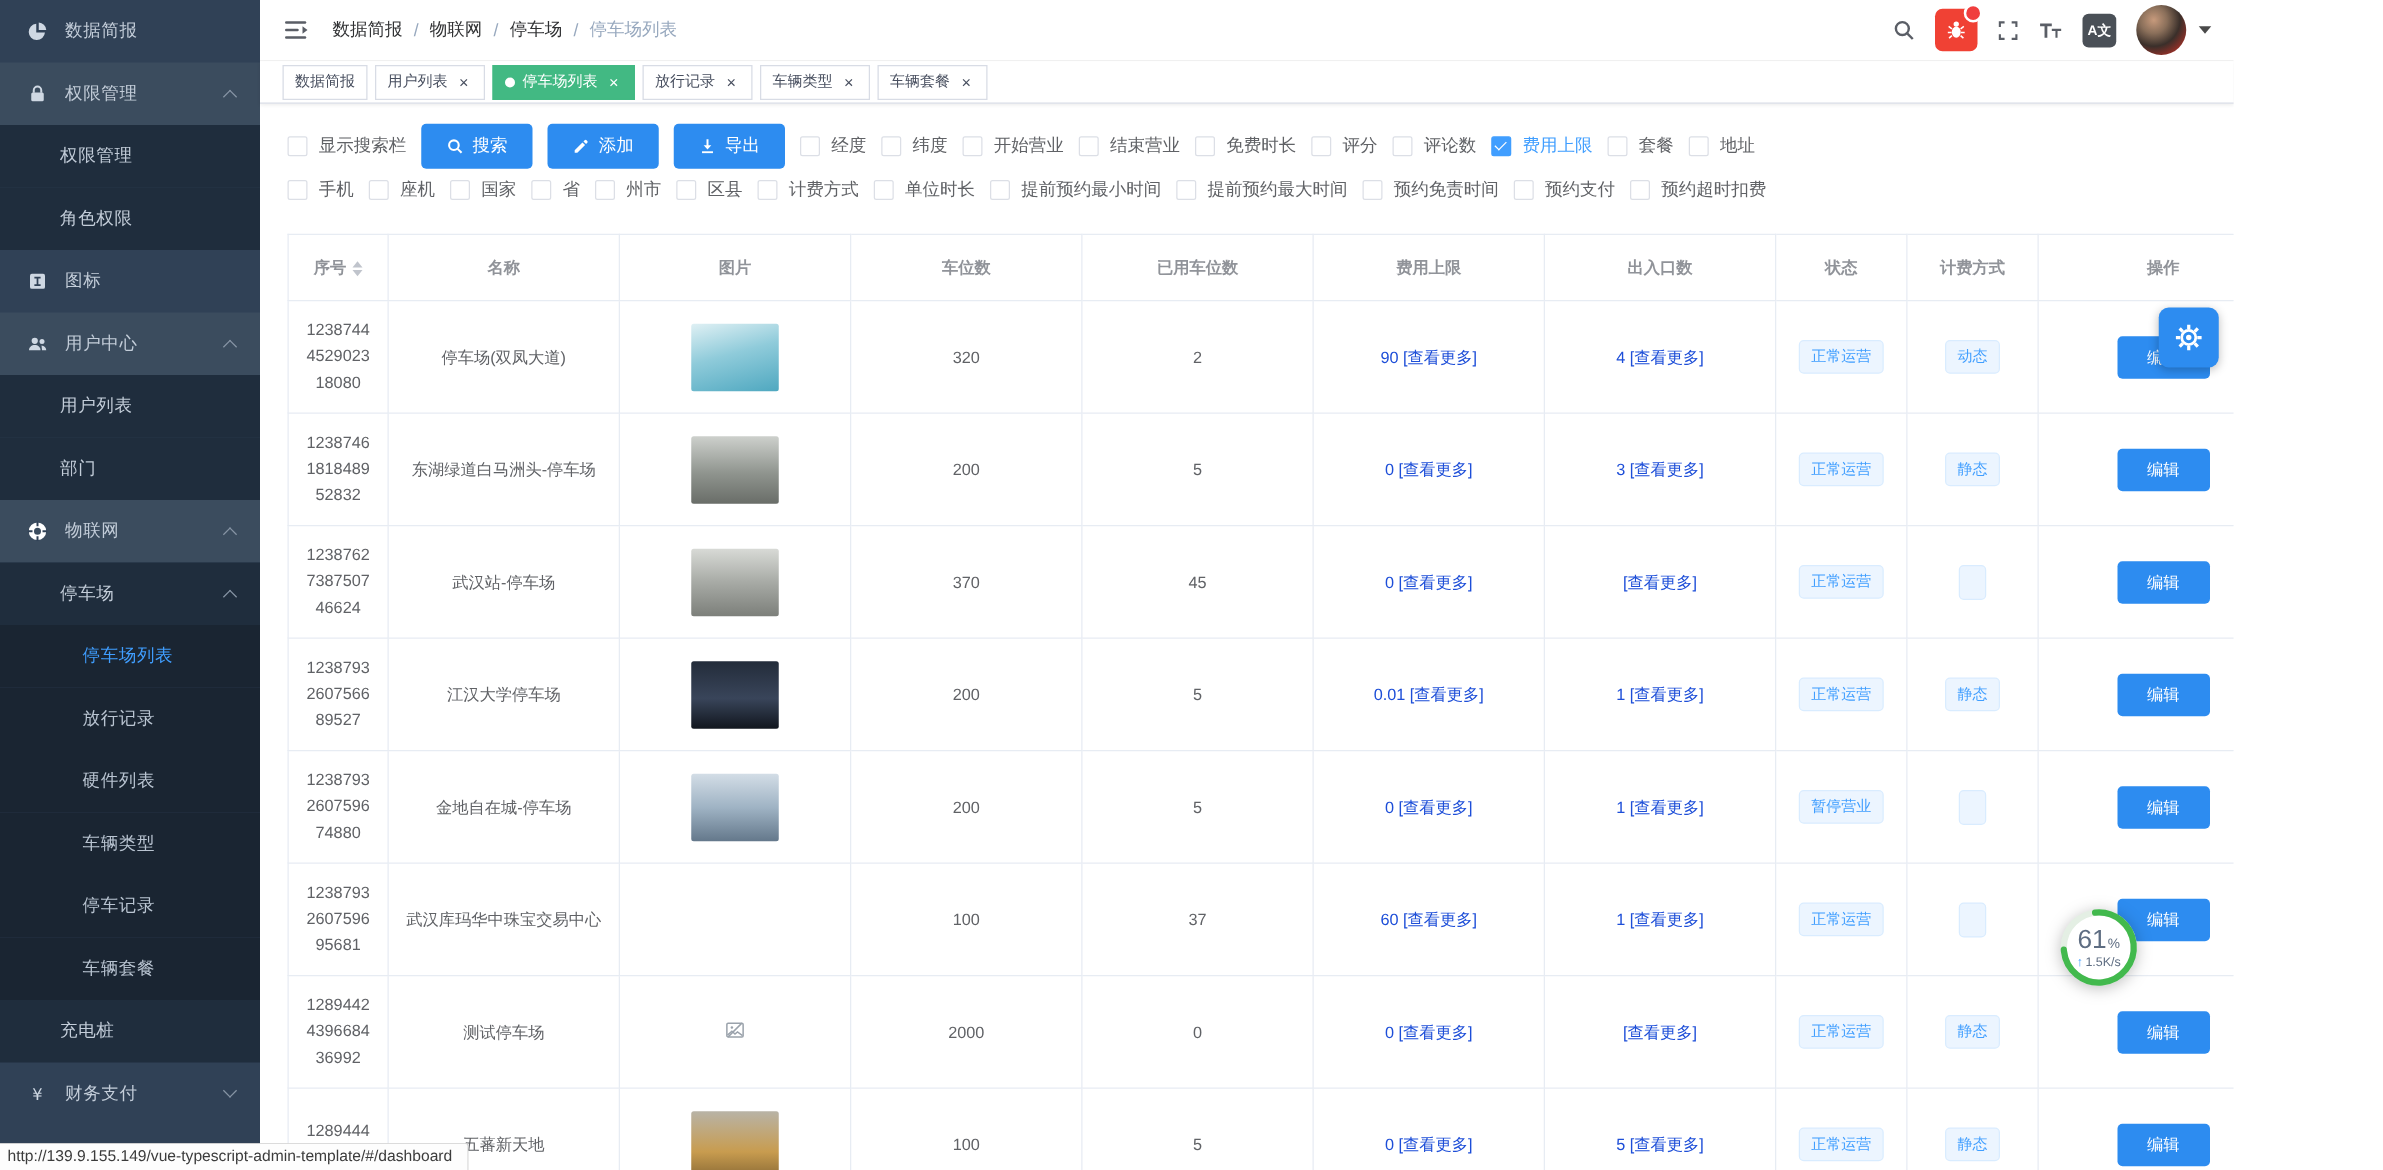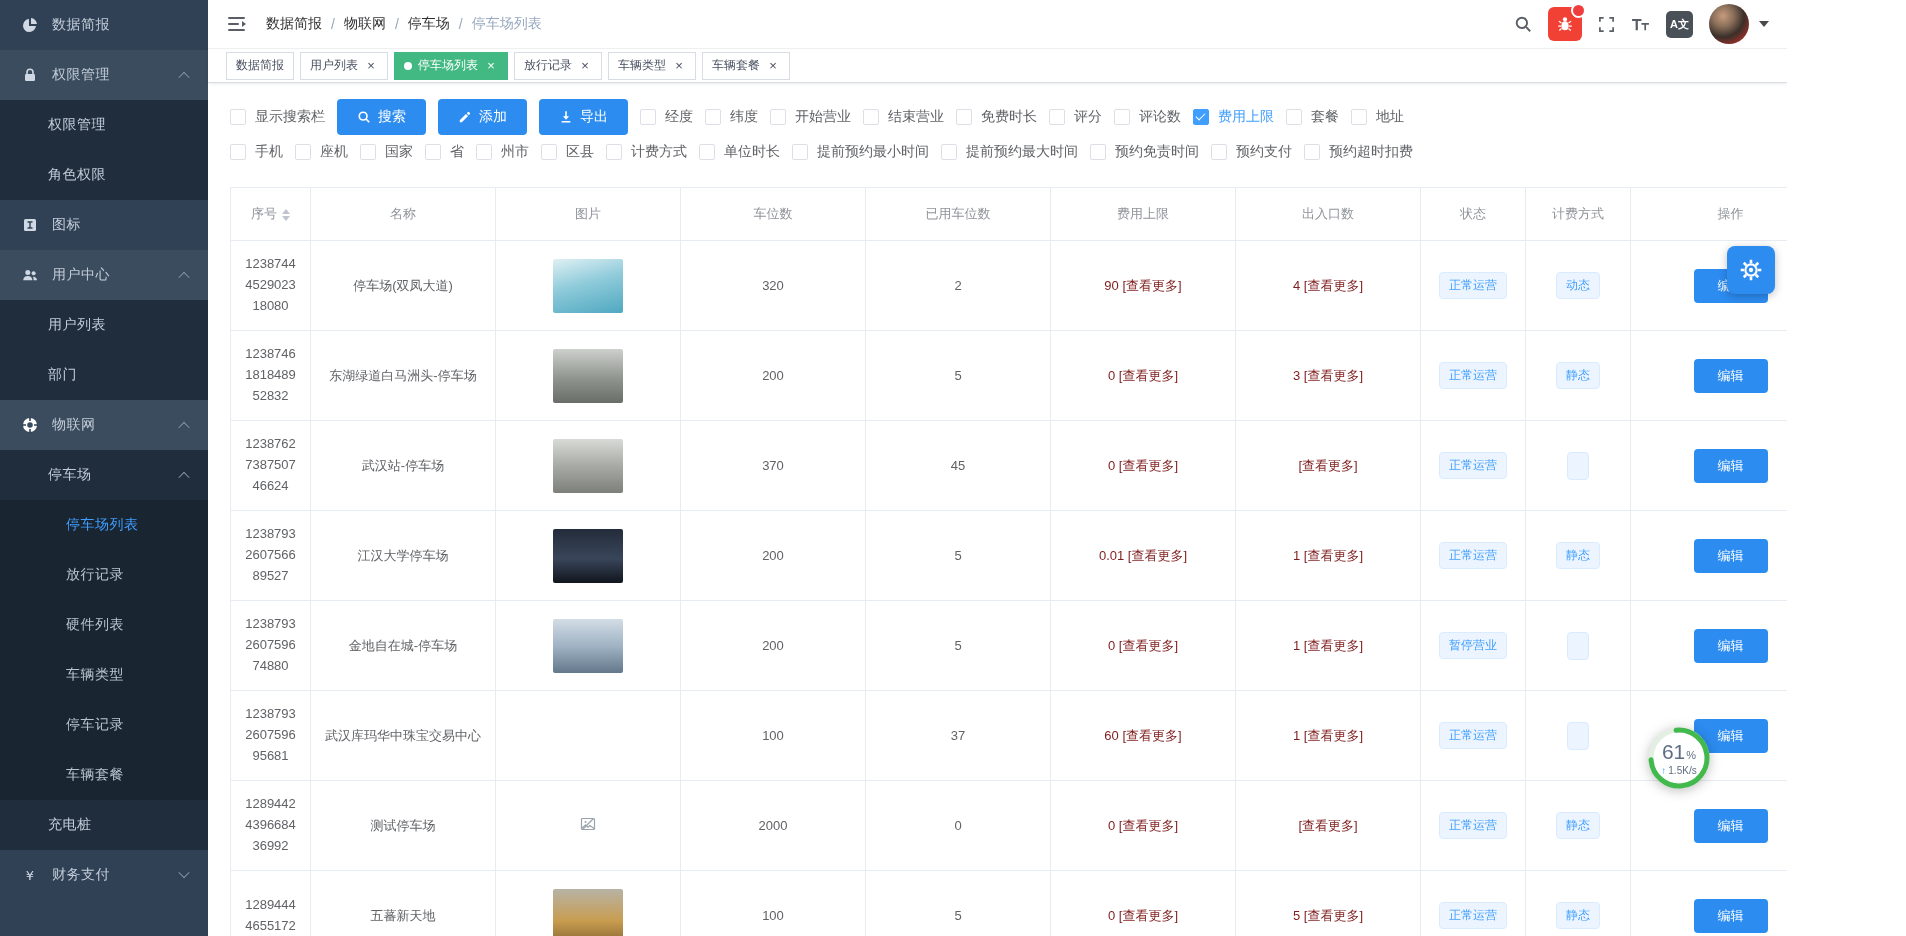--- a/index.html
+++ b/index.html
@@ -70,25 +70,25 @@
   .fcheck.checked .ctext{color:#409eff}
   .act-btn{display:inline-flex;align-items:center;gap:7px;height:36px;padding:0 20px;border:none;
            border-radius:4px;background:#2d8cf0;color:#fff;font-size:14px;cursor:pointer;
            font-family:Liberation Sans, sans-serif}
   .btn-icon{display:inline-flex}
 
   table.grid{border-collapse:collapse;table-layout:fixed;width:1600px;margin-top:26px;
              font-size:13px;color:#606266}
   .grid th,.grid td{border:1px solid #e7ecf3;text-align:center;vertical-align:middle;
                     padding:8px 12px;background:#fff;overflow:hidden}
-  .grid th{height:44px;color:#909399;font-weight:400;font-size:13px;padding:4px 8px}
+  .grid th{height:44px;color:#909399;font-weight:700;font-size:13px;padding:4px 8px}
   .grid tbody tr{height:90px}
   .cell-id{word-break:break-all;line-height:1.6;padding:8px 12px}
   .cell-name{line-height:1.5}
-  .link-cell{color:#7f1d1d;cursor:pointer}
+  .link-cell{color:#1d4ed8;cursor:pointer}
   .sorters{display:inline-flex;flex-direction:column;gap:2px;margin-left:5px;vertical-align:middle}
   .s-up{width:0;height:0;border-left:4px solid transparent;border-right:4px solid transparent;
         border-bottom:5px solid #c0c4cc}
   .s-down{width:0;height:0;border-left:4px solid transparent;border-right:4px solid transparent;
         border-top:5px solid #c0c4cc}
   .badge{display:inline-block;padding:5px 9px;font-size:12px;color:#409eff;background:#ecf5ff;
          border:1px solid #d9ecff;border-radius:4px;line-height:1.2;white-space:nowrap}
   .badge-empty{width:20px;height:26px;padding:0;vertical-align:middle}
   .edit-btn{border:none;border-radius:4px;background:#2d8cf0;color:#fff;font-size:13px;
             padding:8px 24px;cursor:pointer;font-family:inherit}
@@ -600,13 +600,14 @@
     </svg>
     <div class="pw-center" data-name="progress-center">
       <div class="pw-num" data-name="progress-percent"><span data-name="progress-percent-value">61</span><span class="pw-unit" data-name="progress-percent-unit">%</span></div>
       <div class="pw-speed" data-name="progress-speed">
           <span class="pw-arrow" data-name="upload-arrow-icon">↑</span>
           <span data-name="progress-speed-value">1.5K/s</span>
         </div>
     </div>
   </div>
 
+  <div class="status-url" data-name="statusbar-url">http://139.9.155.149/vue-typescript-admin-template/#/dashboard</div>
 </div>
 
 </body></html>

